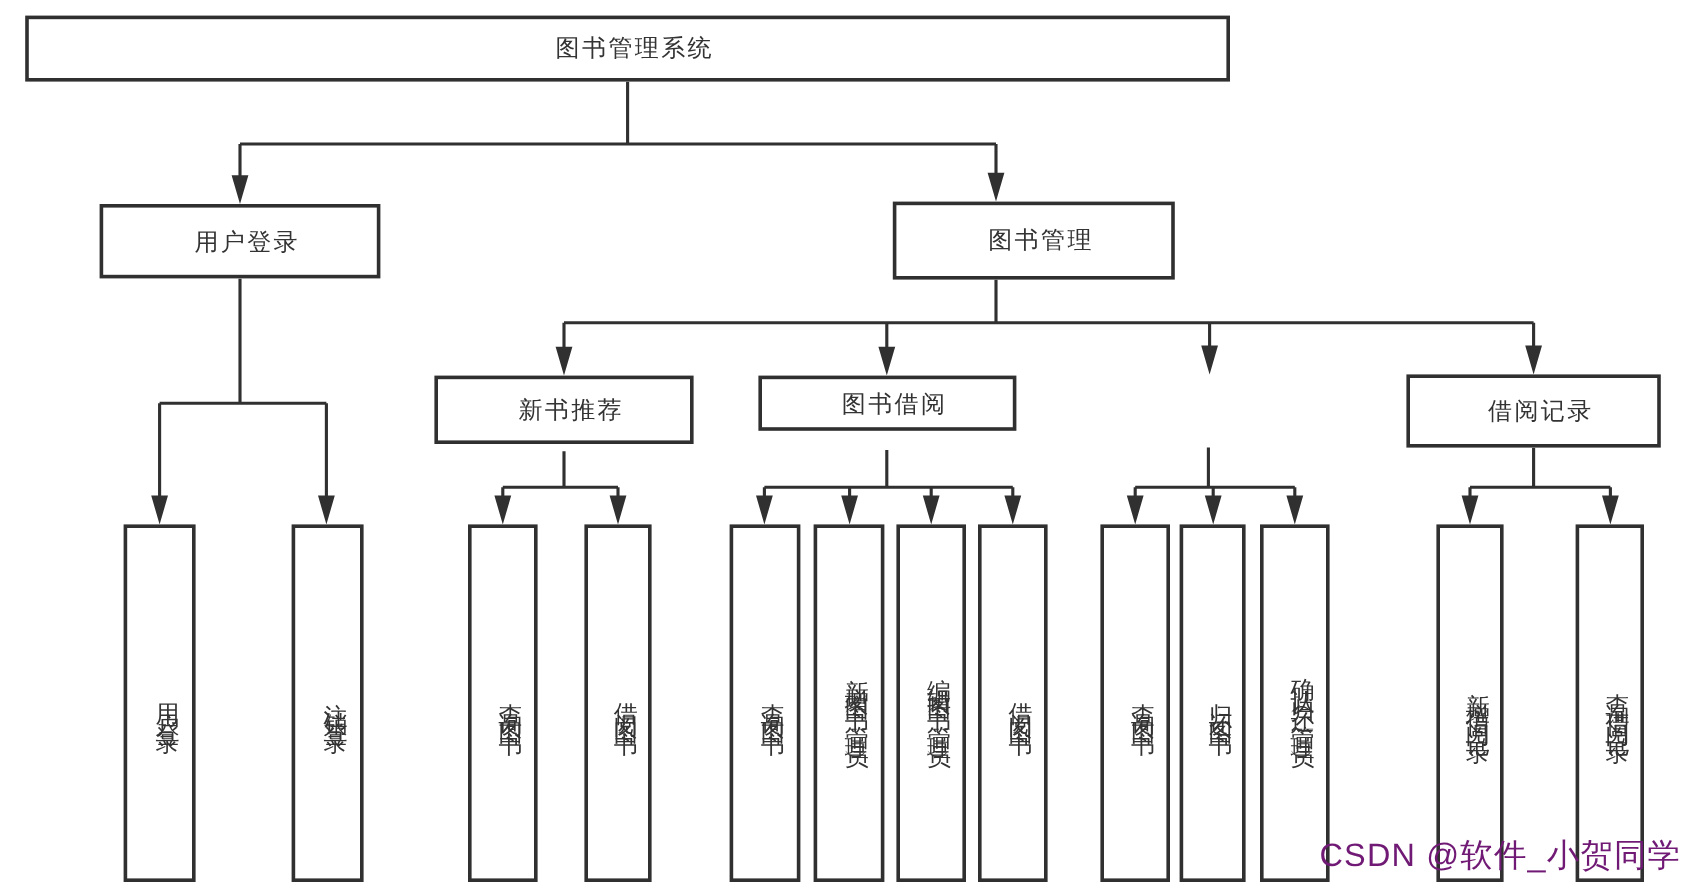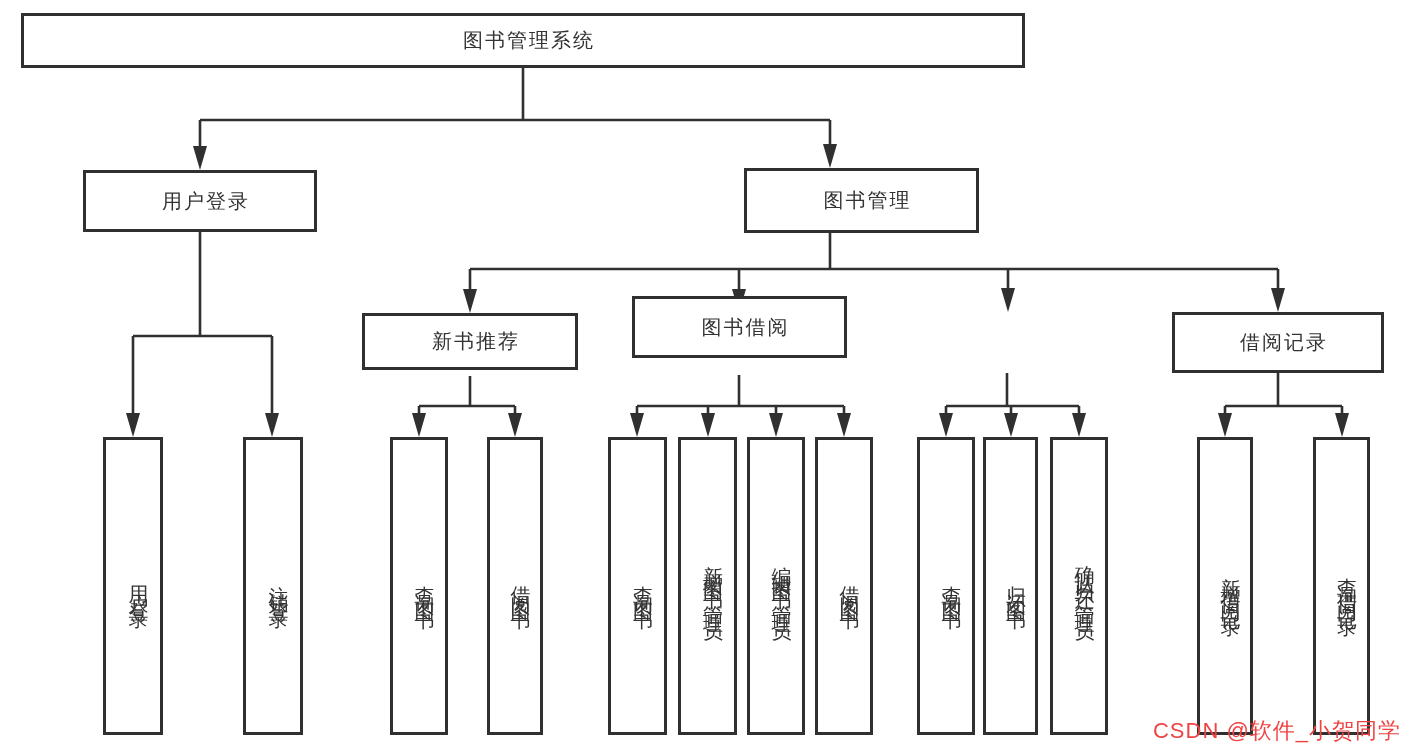--- a/index.html
+++ b/index.html
@@ -15,40 +15,40 @@
   .node .lbl{font-size:20px;letter-spacing:2px;white-space:nowrap;}
   .leaf .lbl{
     writing-mode:vertical-rl;text-orientation:mixed;letter-spacing:8px;
     font-size:20px;line-height:1;
   }
   
   .b-root     {left:21px;  top:13px;  width:1004px;height:55px;}
   .b-login    {left:83px;  top:170px; width:234px; height:62px;}
   .b-bookmgmt {left:712px; top:168px; width:235px; height:65px;margin-left:32px;}
   .b-newbooks {left:362px; top:313px; width:216px; height:57px;}
-  .b-borrowing{left:632px; top:296px; width:215px; height:62px;}
+  .b-borrowing{left:632px; top:313px; width:215px; height:46px;}
   .b-current  {left:901px; top:312px; width:214px; height:61px;}
   .b-records  {left:1172px;top:312px; width:212px; height:61px;}
   
   .leaf{top:437px;height:298px;}
   .l-userlogin {left:103px; width:60px;}
   .l-logout    {left:243px; width:60px;}
   .l-nbquery   {left:390px; width:58px;}
   .l-nbborrow  {left:487px; width:56px;}
   .l-bwquery   {left:608px; width:59px;}
   .l-bwadd     {left:678px; width:59px;}
   .l-bwedit    {left:747px; width:58px;}
   .l-bwborrow  {left:815px; width:58px;}
   .l-curquery  {left:917px; width:58px;}
   .l-curreturn {left:983px; width:55px;}
   .l-curconfirm{left:1050px;width:58px;}
   .l-recadd    {left:1197px;width:56px;}
   .l-recquery  {left:1313px;width:57px;}
   .watermark{
-    position:absolute;right:4px;bottom:1px;font-size:22px;color:#ef4444;
+    position:absolute;right:4px;bottom:16px;font-size:27px;color:#701a75;
     letter-spacing:1px;white-space:nowrap;
   }
 </style>
 </head>
 <body>
 
 <div class="canvas">
 
   <svg class="connector-layer" viewBox="0 0 1405 747" xmlns="http://www.w3.org/2000/svg">
     <g stroke="#303030" stroke-width="2.6" fill="none">

